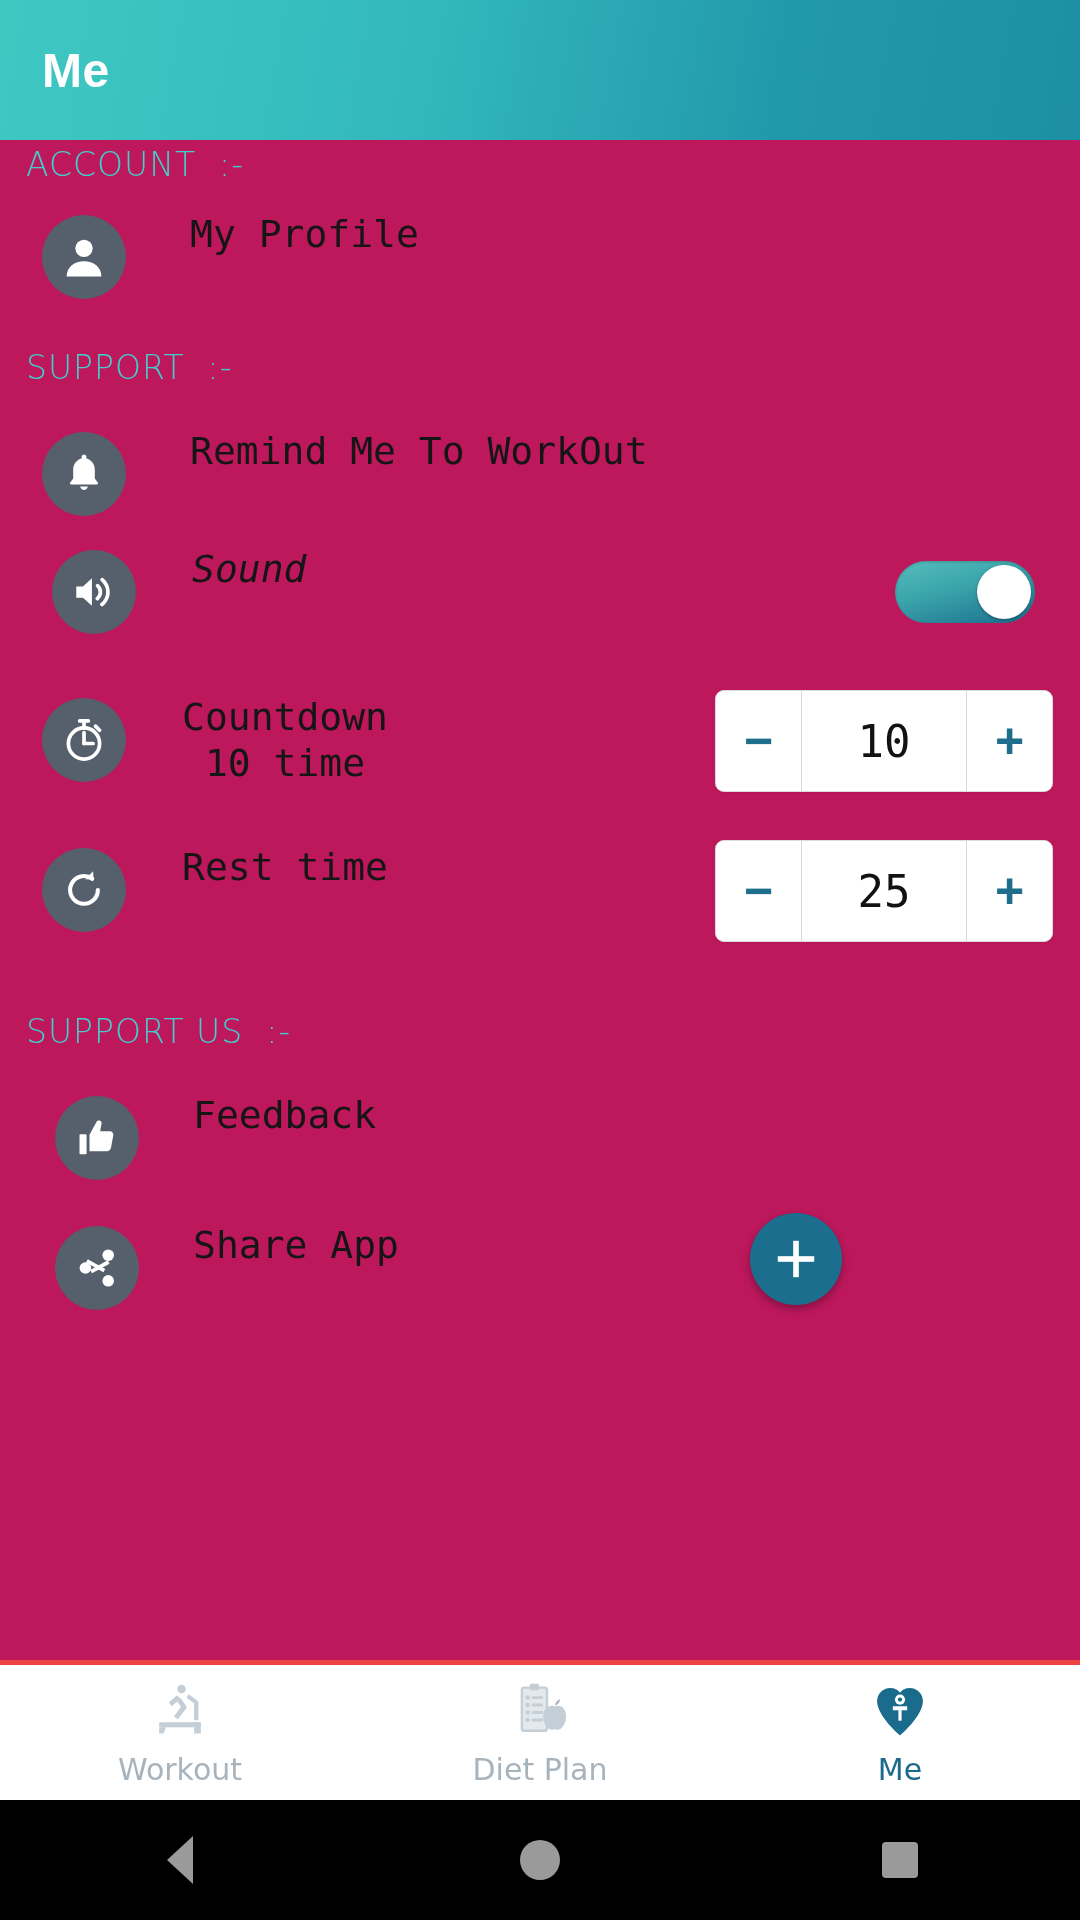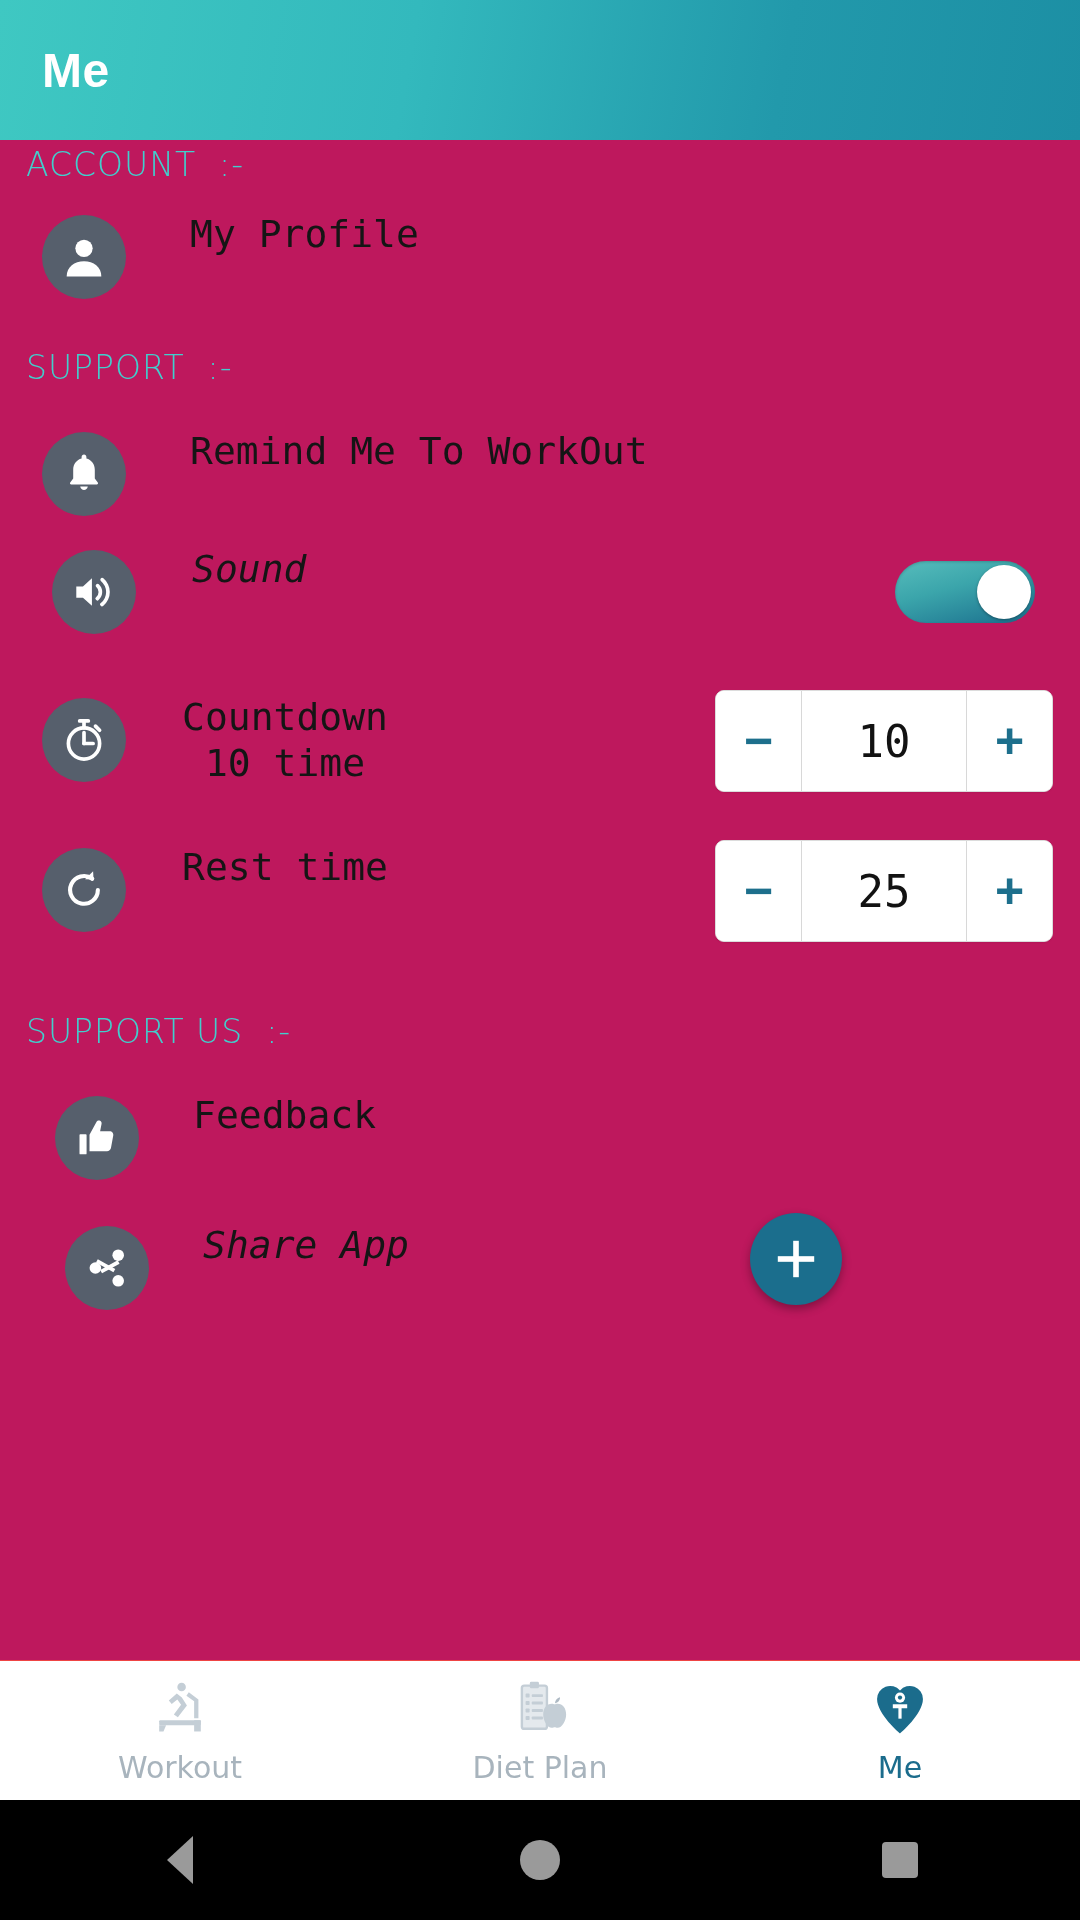--- a/index.html
+++ b/index.html
@@ -108,21 +108,21 @@
     width: 92px; height: 92px; border-radius: 50%;
     background: #1b6e8d;
     display: flex; align-items: center; justify-content: center;
     box-shadow: 0 4px 10px rgba(0,0,0,0.32);
   }
 
   
   .bottomnav {
     position: absolute; left: 0; top: 1660px; width: 1080px; height: 140px;
     background: #ffffff;
-    border-top: 1px solid #ef4444;
+    border-top: 5px solid #ef4444;
     display: flex;
   }
   .navitem {
     flex: 1; display: flex; flex-direction: column;
     align-items: center; justify-content: center; gap: 10px;
   }
   .navitem .nav-label {
     font-family: "DejaVu Sans", "Liberation Sans", sans-serif;
     font-size: 30px;
     color: #a8b4bd;
@@ -236,21 +236,21 @@
     <div class="row" style="left:55px; top:956px;">
       <div class="icon-circle">
         <svg width="50" height="50" viewBox="0 0 24 24" fill="#ffffff">
           <rect x="3.6" y="10.2" width="3.4" height="9.6" rx="0.4"></rect>
           <path d="M8.4 10.4l3.4-6.2c.3-.6 1.1-.8 1.7-.5.5.3.8.8.7 1.4l-.7 3.6h4.6c1.1 0 1.9 1 1.7 2.1l-1.1 6c-.2.9-1 1.6-1.9 1.6H8.4z"></path>
         </svg>
       </div>
       <div class="row-label" style="margin-left:54px;">Feedback</div>
     </div>
 
-    <div class="row" style="left:65px; top:1086px;font-style:italic;">
+    <div class="row" style="left:55px; top:1086px;">
       <div class="icon-circle">
         <svg width="48" height="48" viewBox="0 0 24 24" fill="#ffffff">
           <circle cx="17.6" cy="5.6" r="2.9"></circle>
           <circle cx="6.2" cy="12" r="2.9"></circle>
           <circle cx="17.6" cy="18.4" r="2.9"></circle>
           <rect x="7.4" y="7.6" width="10" height="1.9" transform="rotate(29 7.4 7.6)"></rect>
           <rect x="8.6" y="13" width="10" height="1.9" transform="rotate(-29 8.6 13)"></rect>
         </svg>
       </div>
       <div class="row-label" style="margin-left:54px;">Share App</div>

